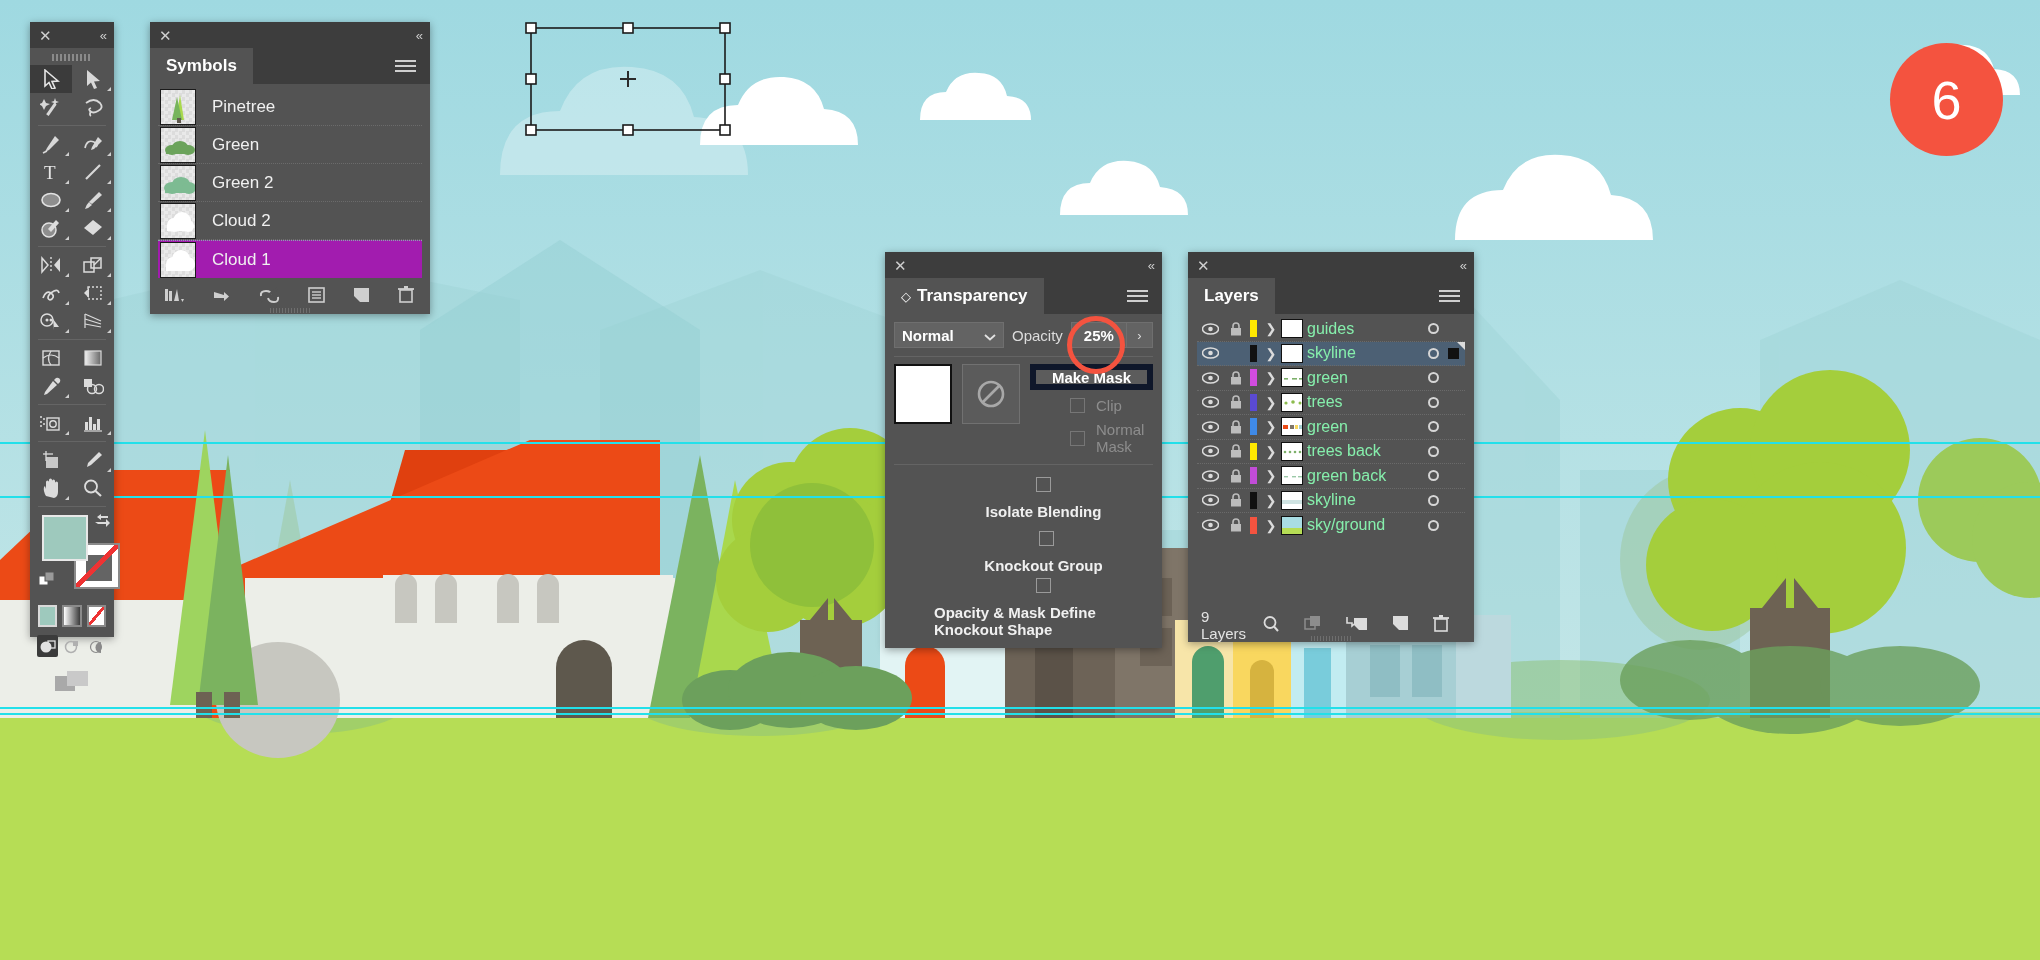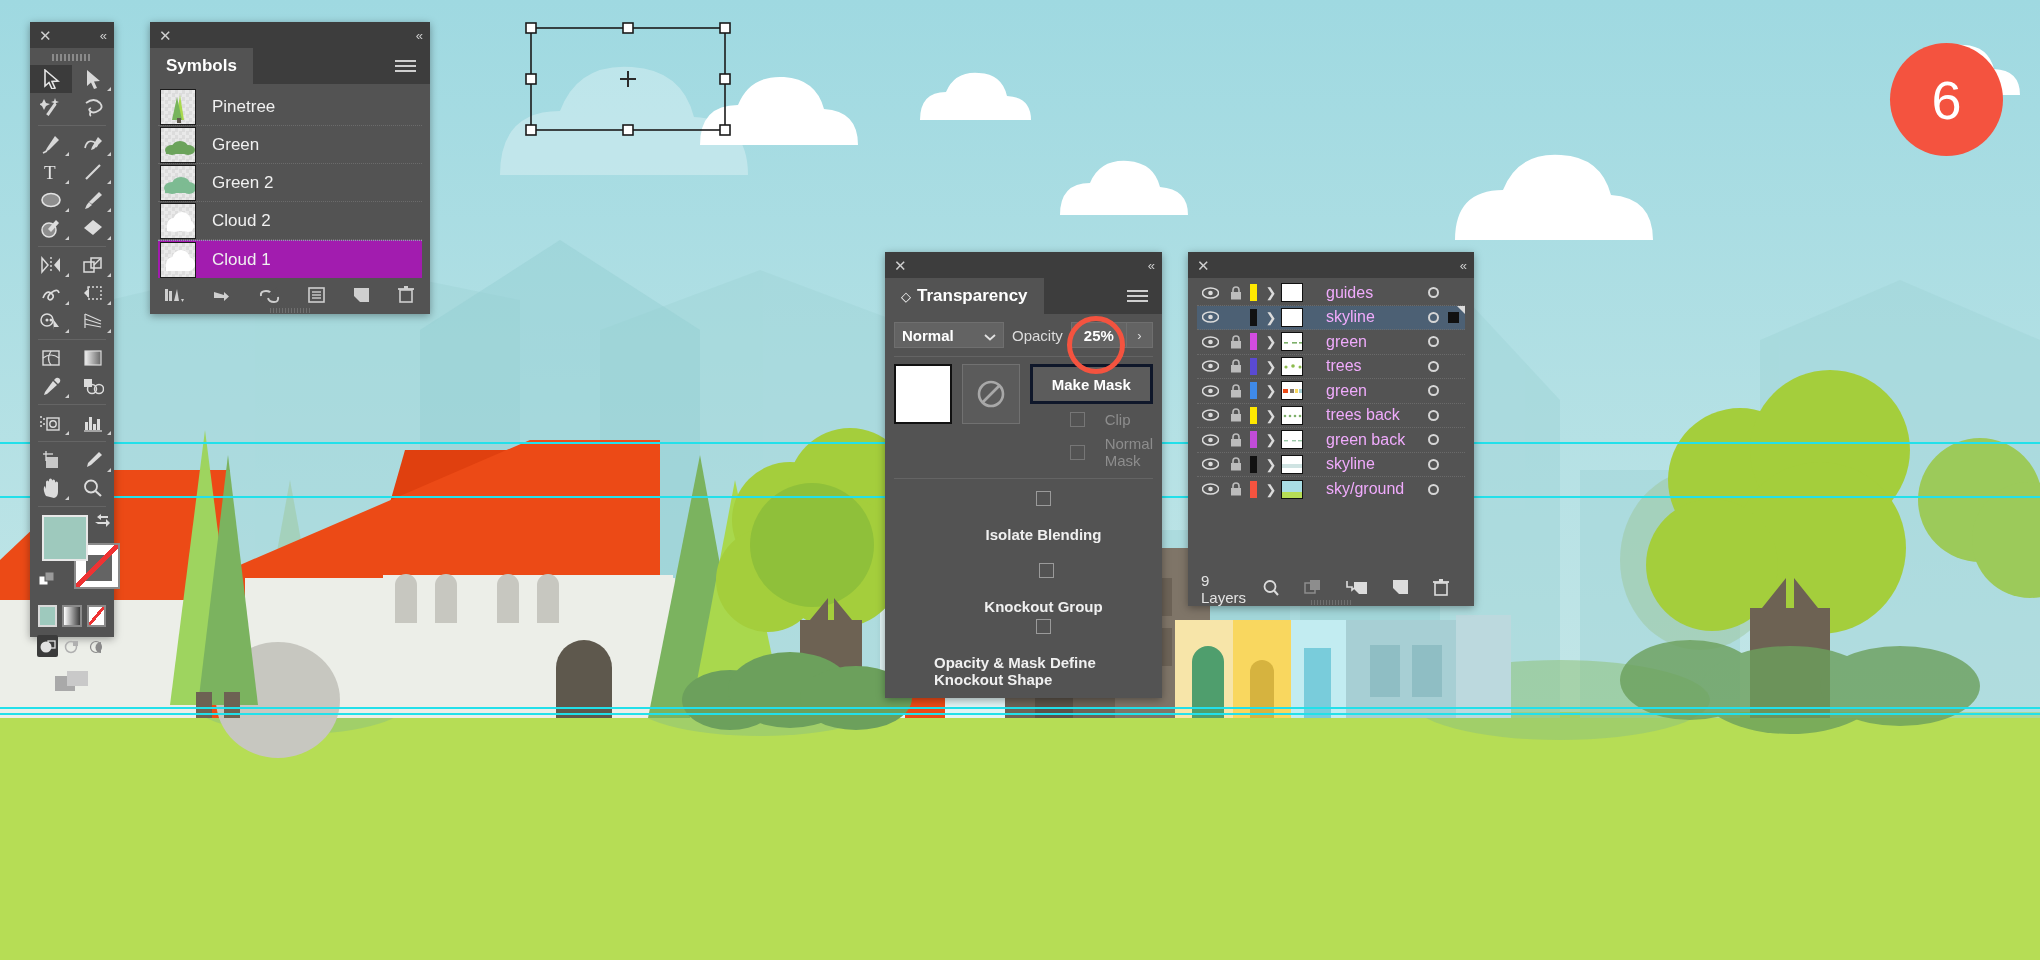--- a/index.html
+++ b/index.html
@@ -112,24 +112,24 @@
     border-left:none; display:flex; align-items:center; justify-content:center;
     font-size:13px; color:#ddd; cursor:pointer;}
   .ring { position:absolute; border:5px solid #f4533f; border-radius:50%;
     width:58px; height:58px; pointer-events:none; }
   .tp-sep { height:1px; background:#646464; margin:8px 0 7px; }
   .tp-row2 { display:flex; align-items:flex-start; gap:10px; }
   .tp-thumb { width:58px; height:60px; background:#fff; border:2px solid #111; }
   .tp-mask { width:58px; height:60px; background:#5b5b5b; border:1px solid #717171;
     display:flex; align-items:center; justify-content:center; }
   .tp-right { flex:1; }
-  .mkmask { height:40px; border:3px solid #0f172a; background:#5c5c5c; color:#fff;
+  .mkmask { height:26px; border:6px solid #0f172a; background:#5c5c5c; color:#fff;
     font-weight:bold; font-size:15px; display:flex; align-items:center;
     justify-content:center; cursor:pointer; }
-  .cbrow { display:flex; align-items:center; gap:20px; margin-top:7px;padding-left:40px; }
+  .cbrow { display:flex; align-items:center; gap:11px; margin-top:7px;padding-left:40px; }
   .cb { width:15px; height:15px; border:1.5px solid #9a9a9a; background:transparent;
     flex:none; cursor:pointer;}
   .cb.dim { border-color:#767676; }
   .cbl { font-size:15px; color:#f0f0f0; }
   .cbl.dim { color:#8d8d8d; }
   .tp-bottom { margin-top:9px; border-top:1px solid #646464; padding-top:8px; }
   .tp-bottom .cbrow { margin-top:4px;flex-direction:column; }
   .tp-bottom .cbl { font-weight:bold; }
 
   
@@ -140,21 +140,21 @@
   .lay-row.sel { background:#4c6074; position:relative; }
   .lay-row.sel::after{content:""; position:absolute; right:0; top:0; width:0;height:0;
      border-top:8px solid #dcdcdc; border-left:8px solid transparent;}
   .lc-eye { width:26px; display:flex; justify-content:center; }
   .lc-lock { width:26px; display:flex; justify-content:center; }
   .lc-color { width:7px; height:17px; margin:0 4px 0 1px; flex:none;}
   .lc-tri { width:20px; display:flex; justify-content:center; color:#dcdcdc;
     font-size:13px; }
   .lc-thumb { width:22px; height:19px; border:1.5px solid #111; background:#fff;
     flex:none; overflow:hidden; position:relative; }
-  .lc-name { margin-left:23px; font-size:16px; color:#f0abfc; flex:1;
+  .lc-name { margin-left:4px; font-size:16px; color:#86efac; flex:1;
     white-space:nowrap;}
   .lc-target { width:30px; display:flex; align-items:center; justify-content:center; }
   .tdot { width:11px; height:11px; border:2px solid #d6d6d6; border-radius:50%; }
   .lc-sq { width:17px; display:flex; align-items:center; }
   .lc-sq i { width:11px; height:11px; background:#111; display:block; }
   .lay-blank { background:#535353; height:70px; margin:0 9px;
      border-bottom:none; }
   .lay-foot { height:34px; background:#535353; display:flex; align-items:center;
     padding:0 13px; font-size:15px; color:#e3e3e3; }
   .lfi { margin:0 12px; cursor:pointer; }
@@ -870,20 +870,30 @@
       </div>
     </div>
   </div>
 </div>
 
 <div class="panel" id="layers">
   <div class="panel-topbar">
     <span class="pt-x">✕</span>
     <span class="pt-coll">«</span>
   </div>
+  <div class="panel-tabrow">
+    <div class="panel-tab">
+      <span>Layers</span>
+    </div>
+    <span class="hamburger">
+        <i></i>
+        <i></i>
+        <i></i>
+      </span>
+  </div>
 
   <div class="lay-list">
 
     <div class="lay-row">
       <span class="lc-eye">
           <svg width="17" height="12">
             <ellipse cx="8.5" cy="6" rx="8" ry="5" fill="none" stroke="#dcdcdc" stroke-width="1.5"></ellipse>
             <circle cx="8.5" cy="6" r="2.3" fill="#dcdcdc"></circle>
           </svg>
         </span>

